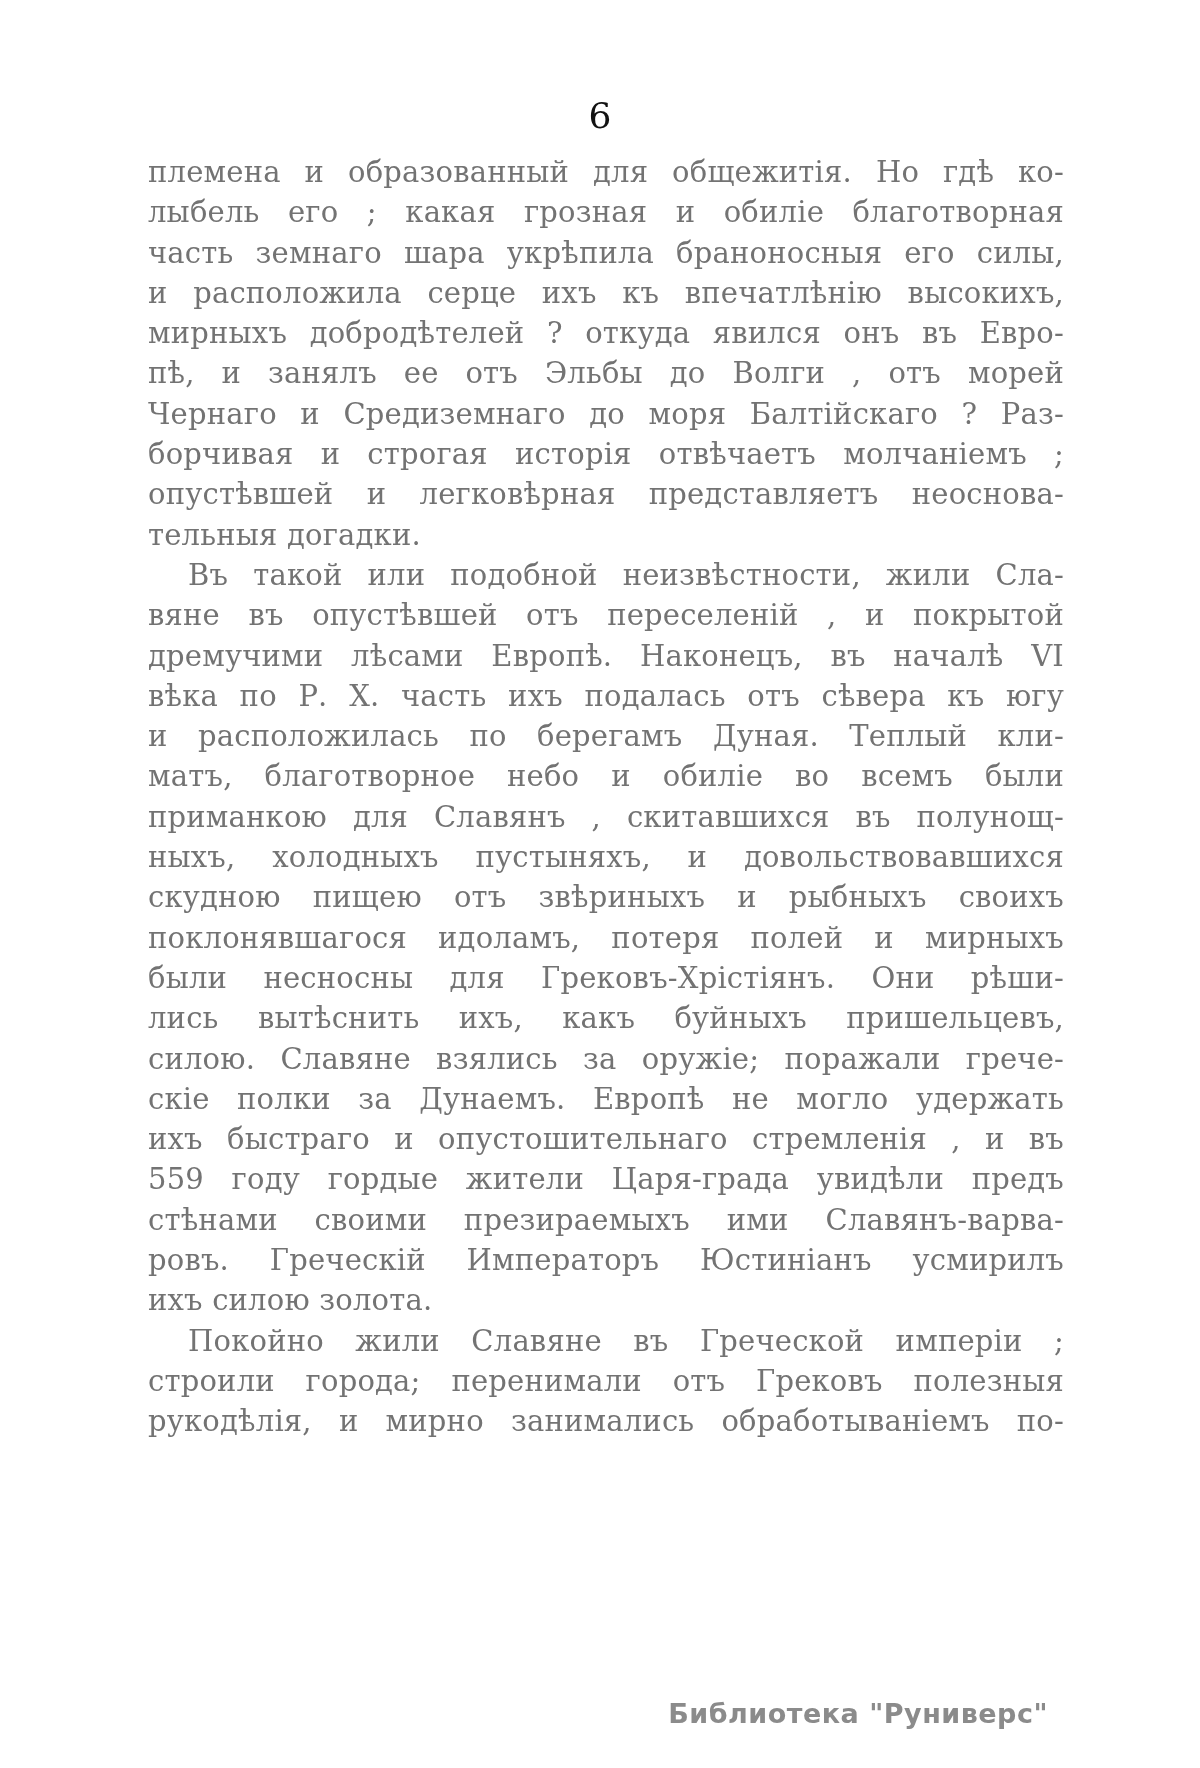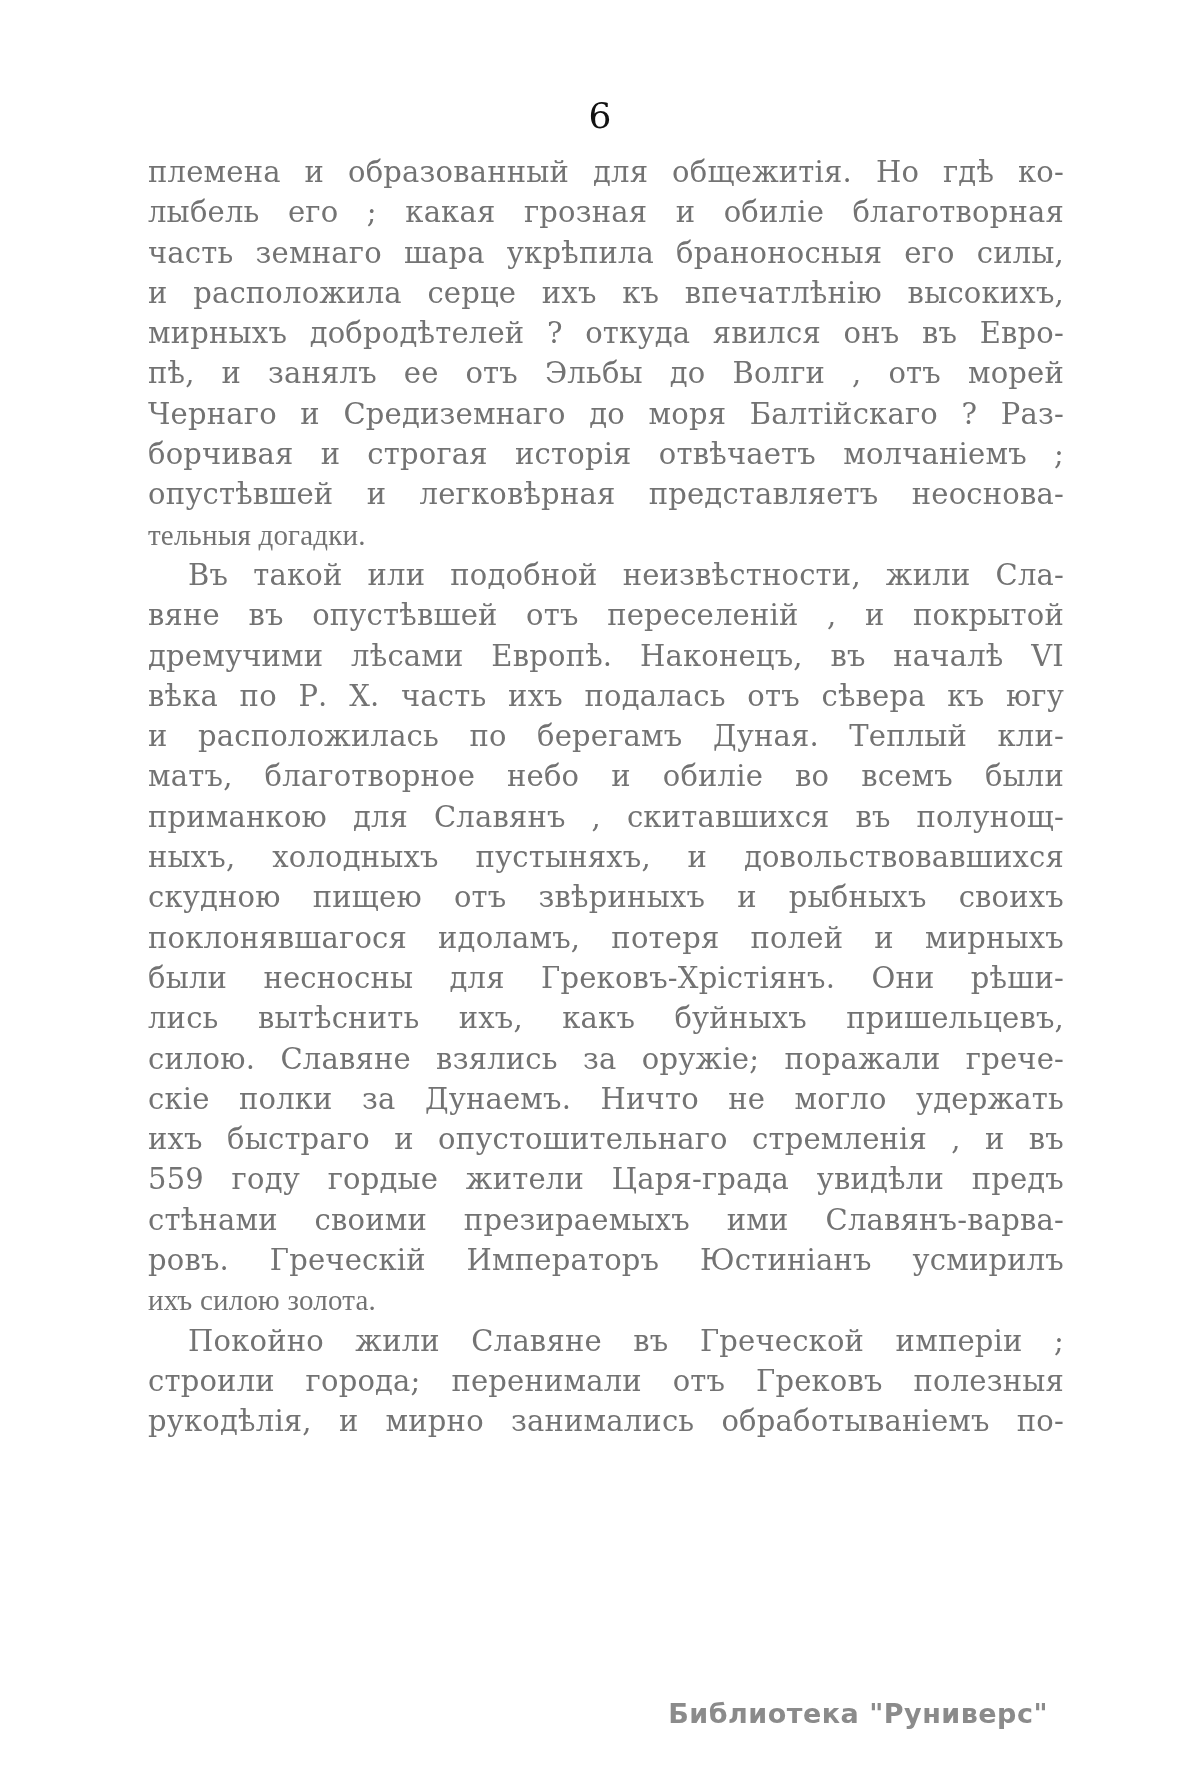--- a/index.html
+++ b/index.html
@@ -46,21 +46,20 @@
     text-align-last: justify;
     text-justify: inter-word;
     letter-spacing: 0.2px;
   }
   .line.indent {
     text-indent: 40px;
   }
   .line.endline {
     text-align: left;
     text-align-last: left;
-    font-family: Liberation Serif, serif;
   }
   .watermark {
     position: absolute;
     top: 1698px;
     right: 152px;
     font-family: "DejaVu Sans", "Liberation Sans", sans-serif;
     font-weight: bold;
     font-size: 27px;
     color: #8b8b8b;
     letter-spacing: 0.5px;
@@ -89,21 +88,21 @@
       <div class="line">вѣка по Р. Х. часть ихъ подалась отъ сѣвера къ югу</div>
       <div class="line">и расположилась по берегамъ Дуная.  Теплый кли-</div>
       <div class="line">матъ, благотворное небо и обиліе во всемъ были</div>
       <div class="line">приманкою для Славянъ , скитавшихся въ полунощ-</div>
       <div class="line">ныхъ, холодныхъ пустыняхъ, и довольствовавшихся</div>
       <div class="line">скудною пищею отъ звѣриныхъ и рыбныхъ своихъ</div>
       <div class="line">поклонявшагося идоламъ, потеря полей и мирныхъ</div>
       <div class="line">были несносны для Грековъ-Хрістіянъ. Они рѣши-</div>
       <div class="line">лись вытѣснить ихъ, какъ буйныхъ пришельцевъ,</div>
       <div class="line">силою. Славяне взялись за оружіе; поражали грече-</div>
-      <div class="line">скіе полки за Дунаемъ. Ничто не могло удержать</div>
+      <div class="line">скіе полки за Дунаемъ. Европѣ не могло удержать</div>
       <div class="line">ихъ быстраго и опустошительнаго стремленія , и въ</div>
       <div class="line">559 году гордые жители Царя-града увидѣли предъ</div>
       <div class="line">стѣнами своими презираемыхъ ими Славянъ-варва-</div>
       <div class="line">ровъ. Греческій Императоръ Юстиніанъ усмирилъ</div>
       <div class="line endline">ихъ силою золота.</div>
       <div class="line indent">Покойно жили Славяне въ Греческой имперіи ;</div>
       <div class="line">строили города; перенимали отъ Грековъ полезныя</div>
       <div class="line">рукодѣлія, и мирно занимались обработываніемъ по-</div>
     </div>
 

